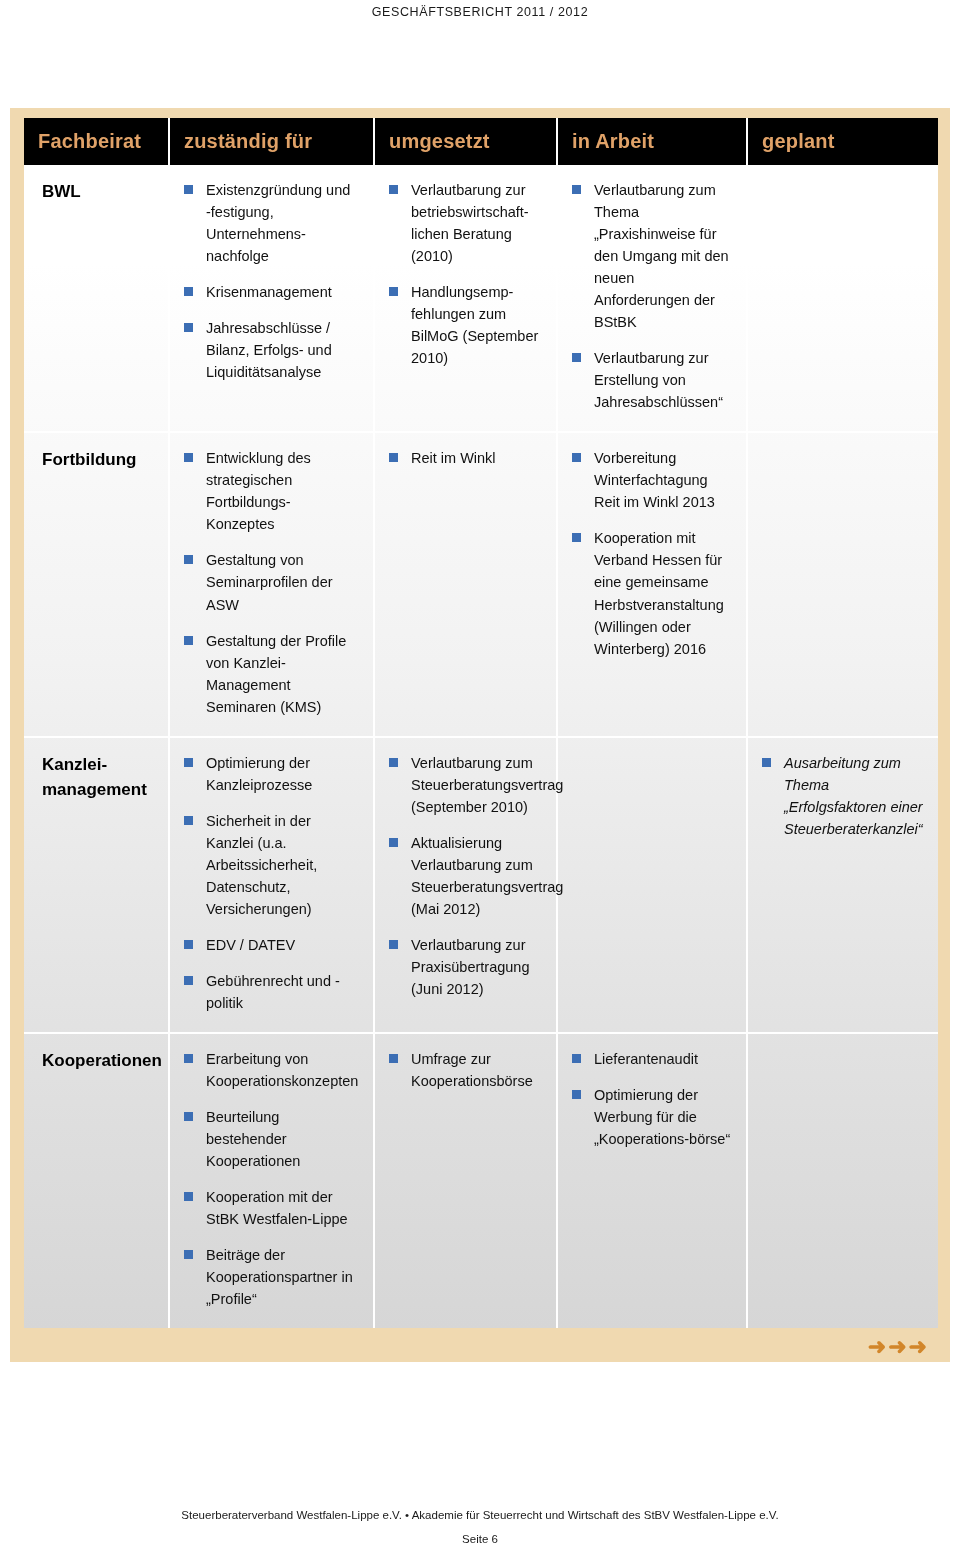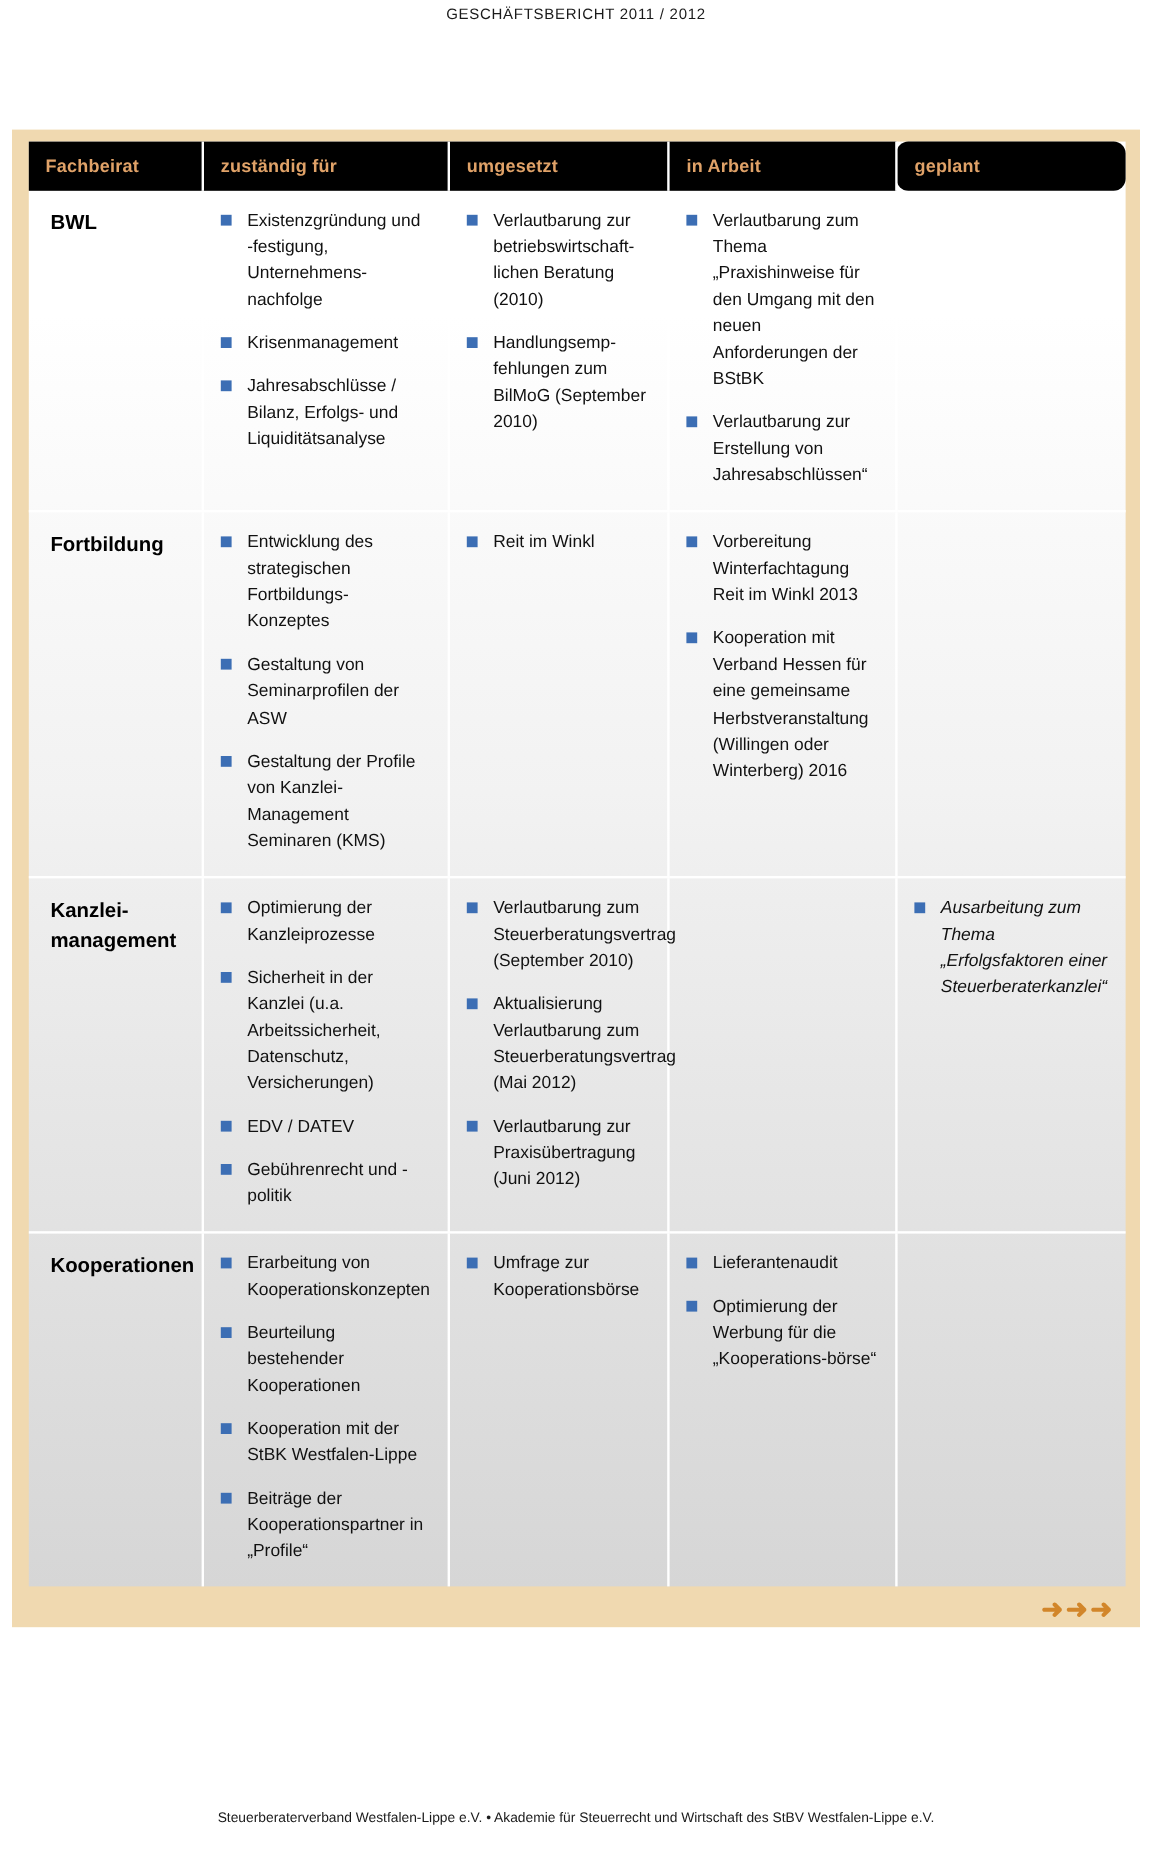--- a/index.html
+++ b/index.html
@@ -45,29 +45,29 @@
   }
   table.matrix col.c0 { width: 145px; }
   table.matrix col.c1 { width: 205px; }
   table.matrix col.c2 { width: 183px; }
   table.matrix col.c3 { width: 190px; }
   table.matrix col.c4 { width: 191px; }
 
   thead th {
     background: #000000;
     color: #e0a268;
-    font-size: 15px;
+    font-size: 20px;
     font-weight: bold;
     text-align: left;
     padding: 12px 10px 12px 14px;
     border-right: 2px solid #ffffff;
     vertical-align: middle;
     letter-spacing: 0.2px;
   }
-  thead th:last-child { border-right: none; border-radius: 10px; }
+  thead th:last-child { border-right: none; }
 
   tbody td {
     vertical-align: top;
     padding: 14px 14px 18px 14px;
     border-right: 2px solid #ffffff;
     border-bottom: 2px solid #ffffff;
     font-size: 14.5px;
     line-height: 1.52;
     color: #111111;
   }
@@ -243,14 +243,15 @@
         </tbody>
     </table>
 
     <div class="arrows">
       <span>➜</span><span>➜</span><span>➜</span>
     </div>
 
   </div>
 
   <div class="footer line1">Steuerberaterverband Westfalen-Lippe e.V. • Akademie für Steuerrecht und Wirtschaft des StBV Westfalen-Lippe e.V.</div>
+  <div class="footer line2">Seite 6</div>
 
 </div>
 
 </body></html>

